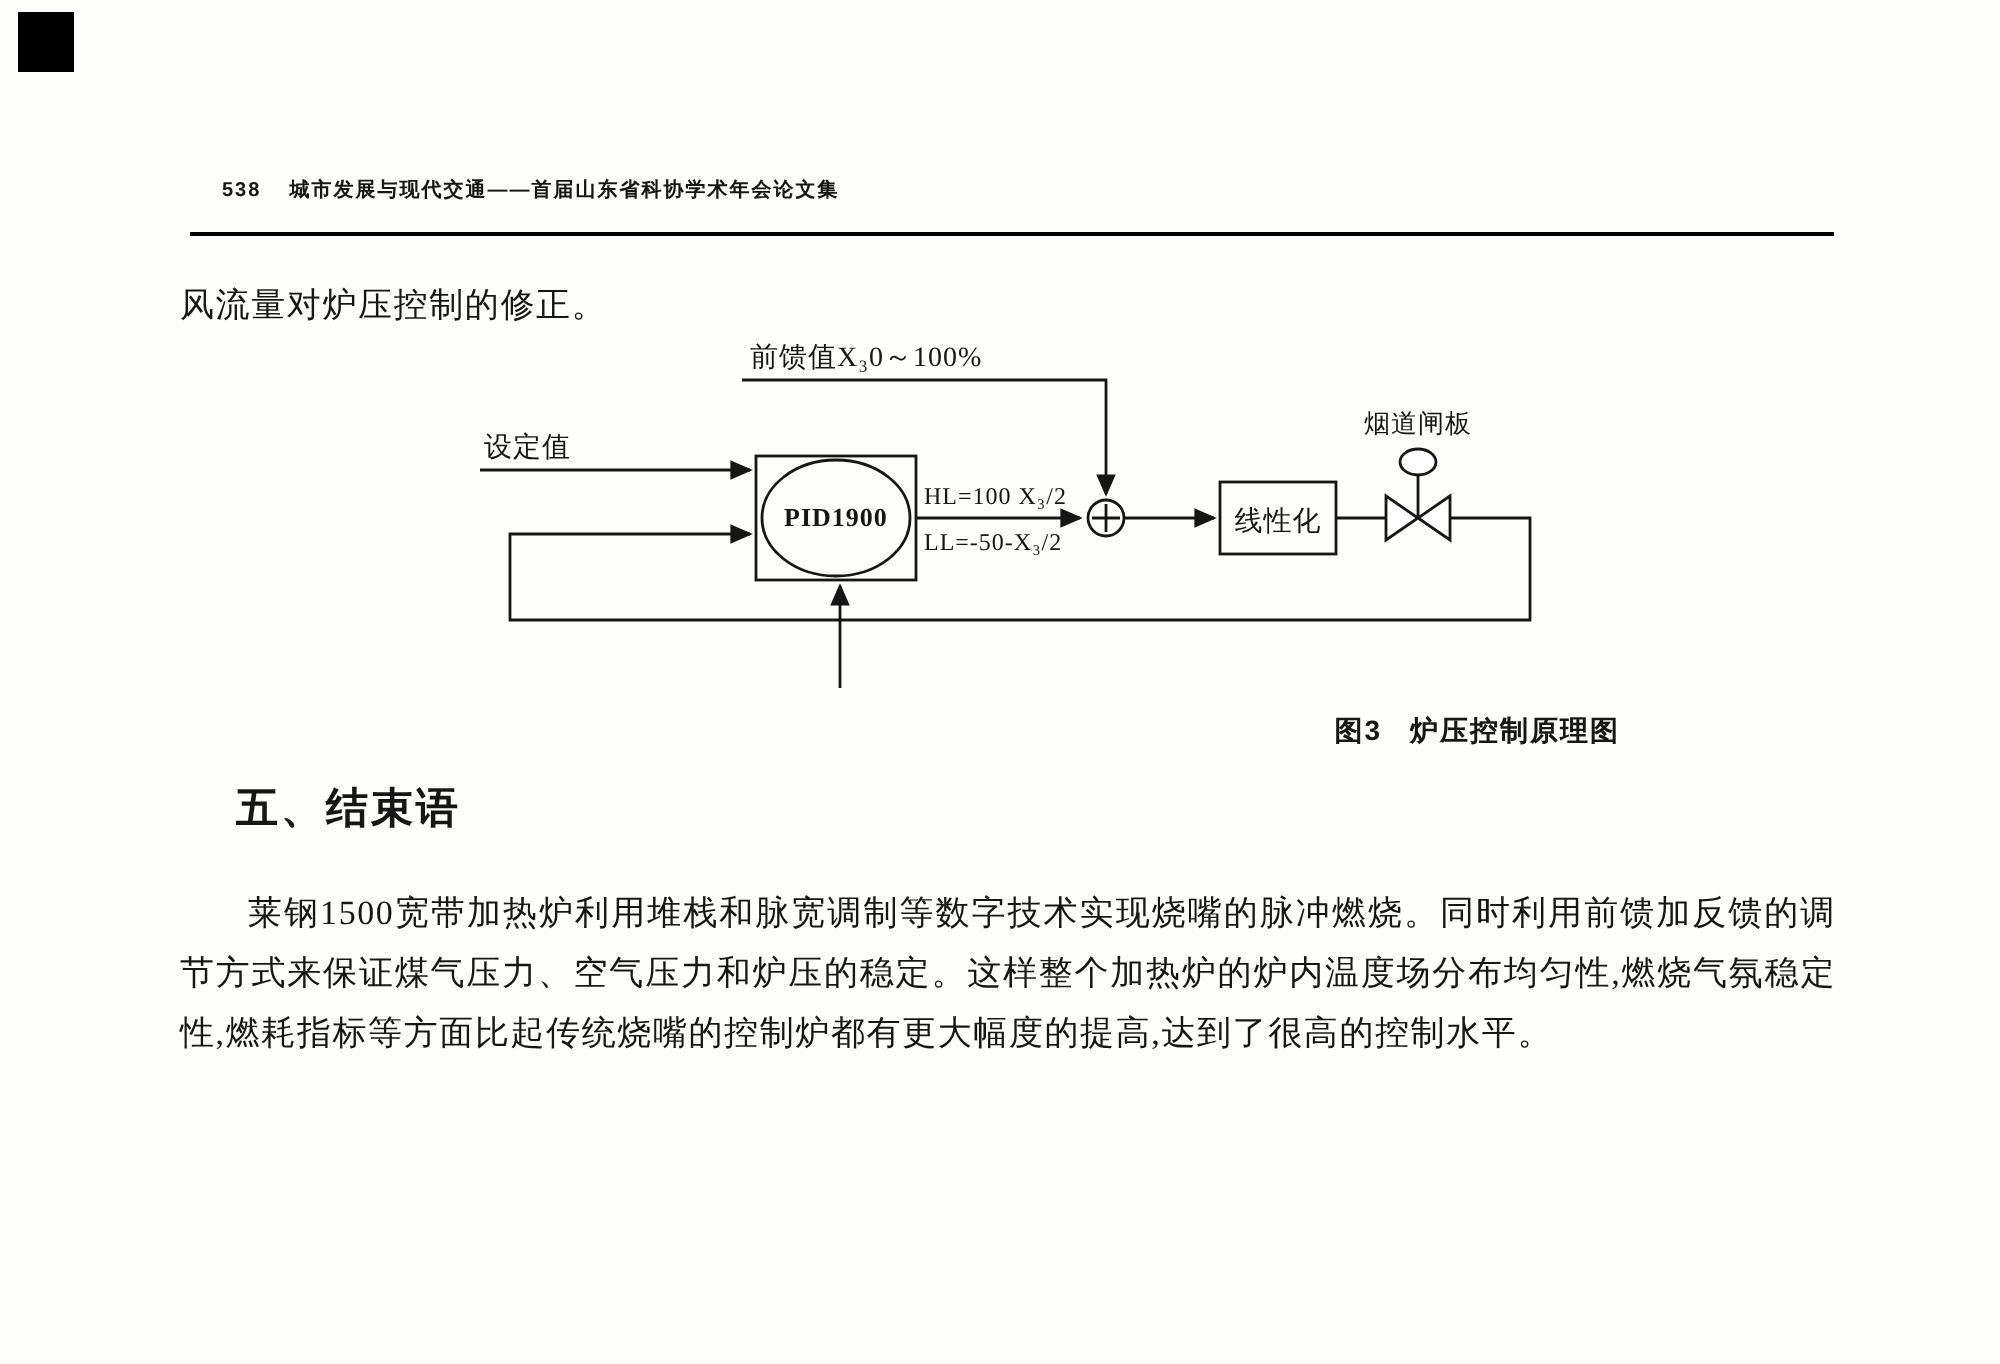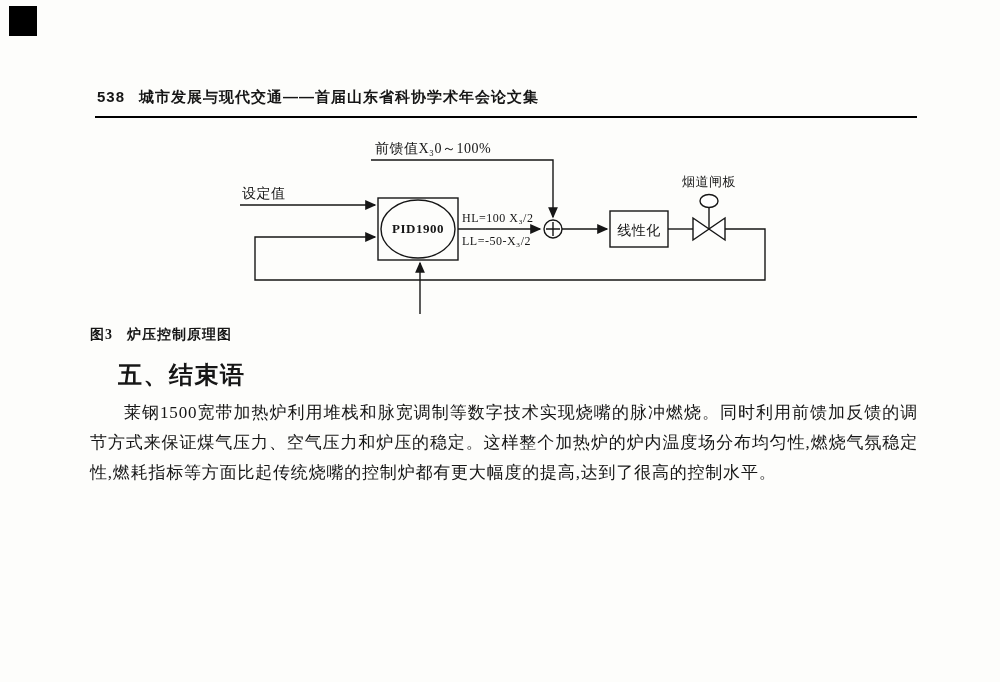--- a/index.html
+++ b/index.html
@@ -1,51 +1,52 @@
 <!DOCTYPE html>
 <html><head>
 <meta charset="utf-8">
 <style>
   *{margin:0;padding:0;box-sizing:border-box;}
   html,body{background:#e9e9e9;}
   .page{position:relative;width:1000px;height:682px;margin:0 auto;background:#fdfdfb;overflow:hidden;
         color:#161616;font-family:"Liberation Serif","DejaVu Serif",serif;}
   .scan-mark{position:absolute;left:9px;top:6px;width:28px;height:30px;background:#000;}
-  .header{position:absolute;left:97px;top:88px;width:820px;white-space:nowrap;
-          font-family:"Liberation Sans","DejaVu Sans",sans-serif;font-weight:bold;font-size:15px;letter-spacing:1px;}
+  .header{position:absolute;left:111px;top:88px;width:820px;white-space:nowrap;
+          font-family:"Liberation Sans","DejaVu Sans",sans-serif;font-weight:bold;font-size:10px;letter-spacing:1px;}
   .pagenum{margin-right:14px;}
   .header-rule{position:absolute;left:95px;top:116px;width:822px;height:2px;background:#000;}
   .content{position:absolute;left:90px;top:138px;width:828px;
            font-size:17px;line-height:30px;letter-spacing:0.8px;text-align:justify;}
   .content p{text-indent:2em;}
   .content p.noindent{text-indent:0;}
   .figure{margin-top:2px;}
   .figure svg{display:block;}
-  .caption{width:720px;text-align:left;margin-top:2px;
-           font-family:Liberation Serif, serif;font-weight:bold;font-size:14px;letter-spacing:1px;}
+  .caption{width:720px;text-align:right;margin-top:2px;
+           font-family:Liberation Sans, sans-serif;font-weight:bold;font-size:14px;letter-spacing:1px;}
   .cap-prefix{margin-right:14px;}
-  .heading{font-family:"Liberation Sans","DejaVu Sans",sans-serif;font-size:24px;font-weight:bold;
-           margin:10px 0 8px 28px;letter-spacing:1.5px;}
+  .heading{font-family:"Liberation Sans","DejaVu Sans",sans-serif;font-size:21px;font-weight:bold;
+           margin:10px 0 22px 28px;letter-spacing:1.5px;}
   svg text{font-family:"Liberation Serif","DejaVu Serif",serif;fill:#161616;letter-spacing:0.5px;}
   svg .shape{stroke:#161616;stroke-width:1.4;fill:none;}
   svg .filled{fill:#ffffff;stroke:#161616;stroke-width:1.4;}
 </style>
 </head>
 <body>
 
 <div class="page">
 
   <div class="scan-mark"></div>
 
   <div class="header">
     <span class="pagenum">538</span><span>城市发展与现代交通——首届山东省科协学术年会论文集</span>
   </div>
   <div class="header-rule"></div>
 
   <div class="content">
+    <p class="noindent">风流量对炉压控制的修正。</p>
 
     <div class="figure">
       <svg width="826" height="178" viewBox="0 0 826 178">
         <defs>
           <marker id="arr" markerWidth="9" markerHeight="8" refX="7" refY="3.5" orient="auto">
             <path d="M0,0 L8,3.5 L0,7 Z" fill="#161616"></path>
           </marker>
         </defs>
 
         <text x="285" y="13" font-size="14">前馈值X₃0～100%</text>

